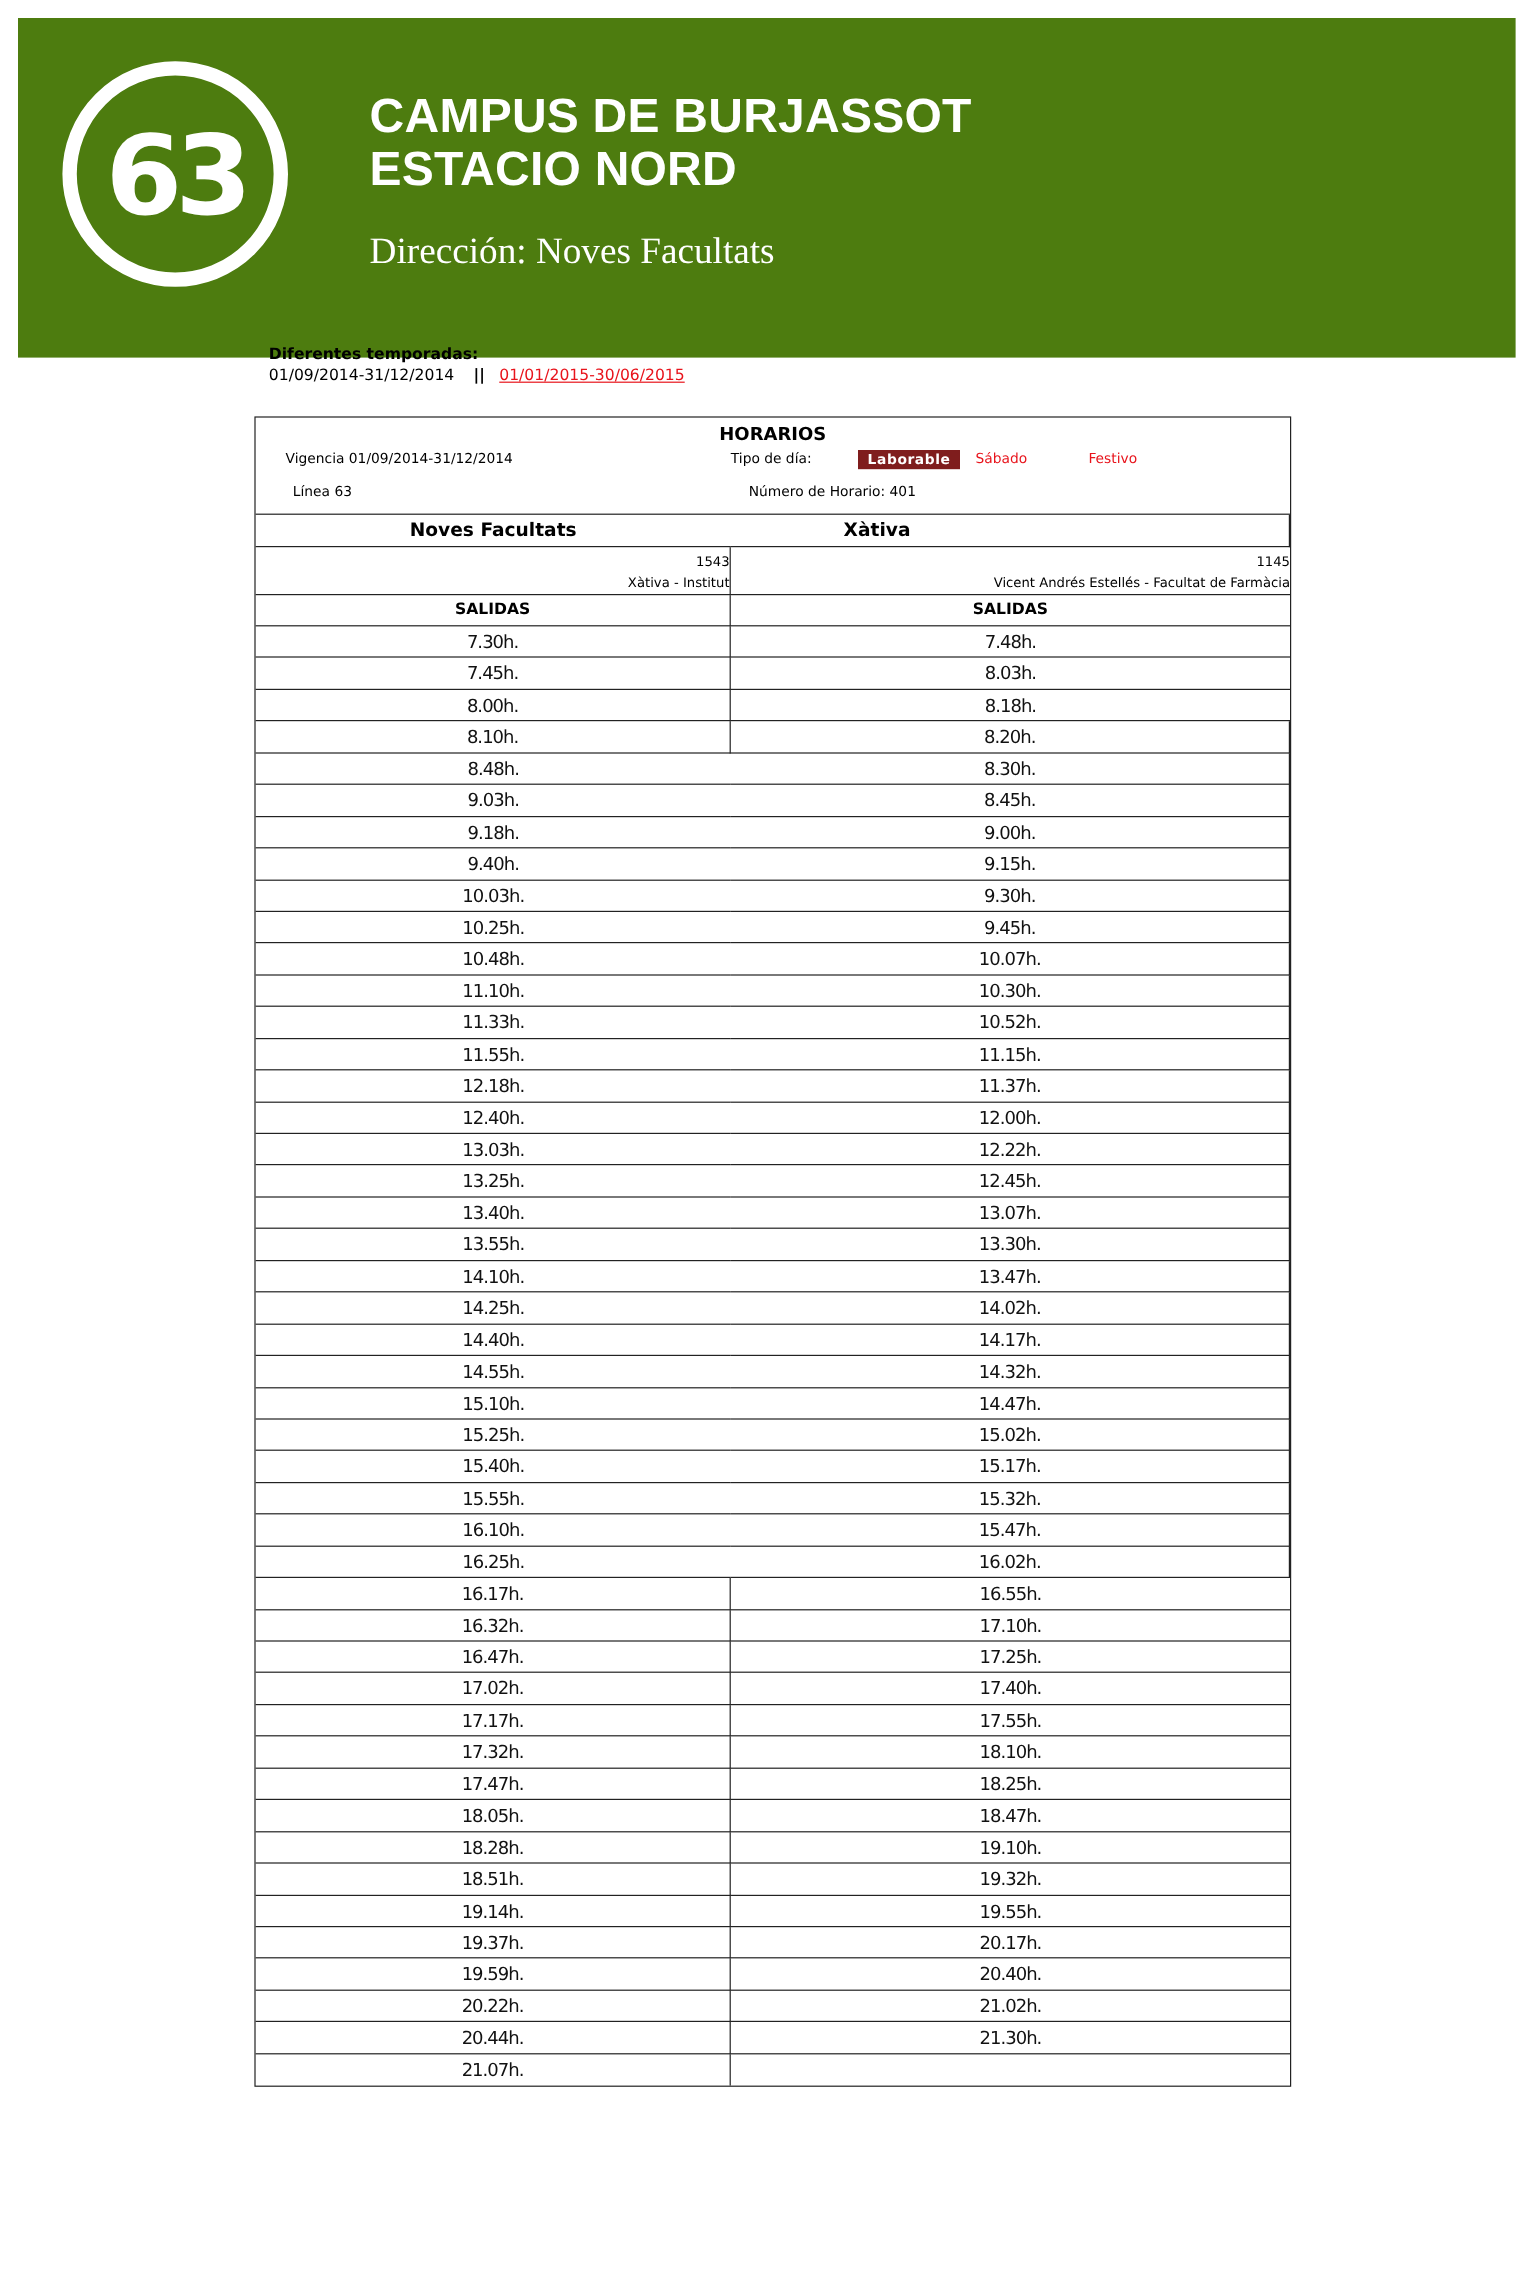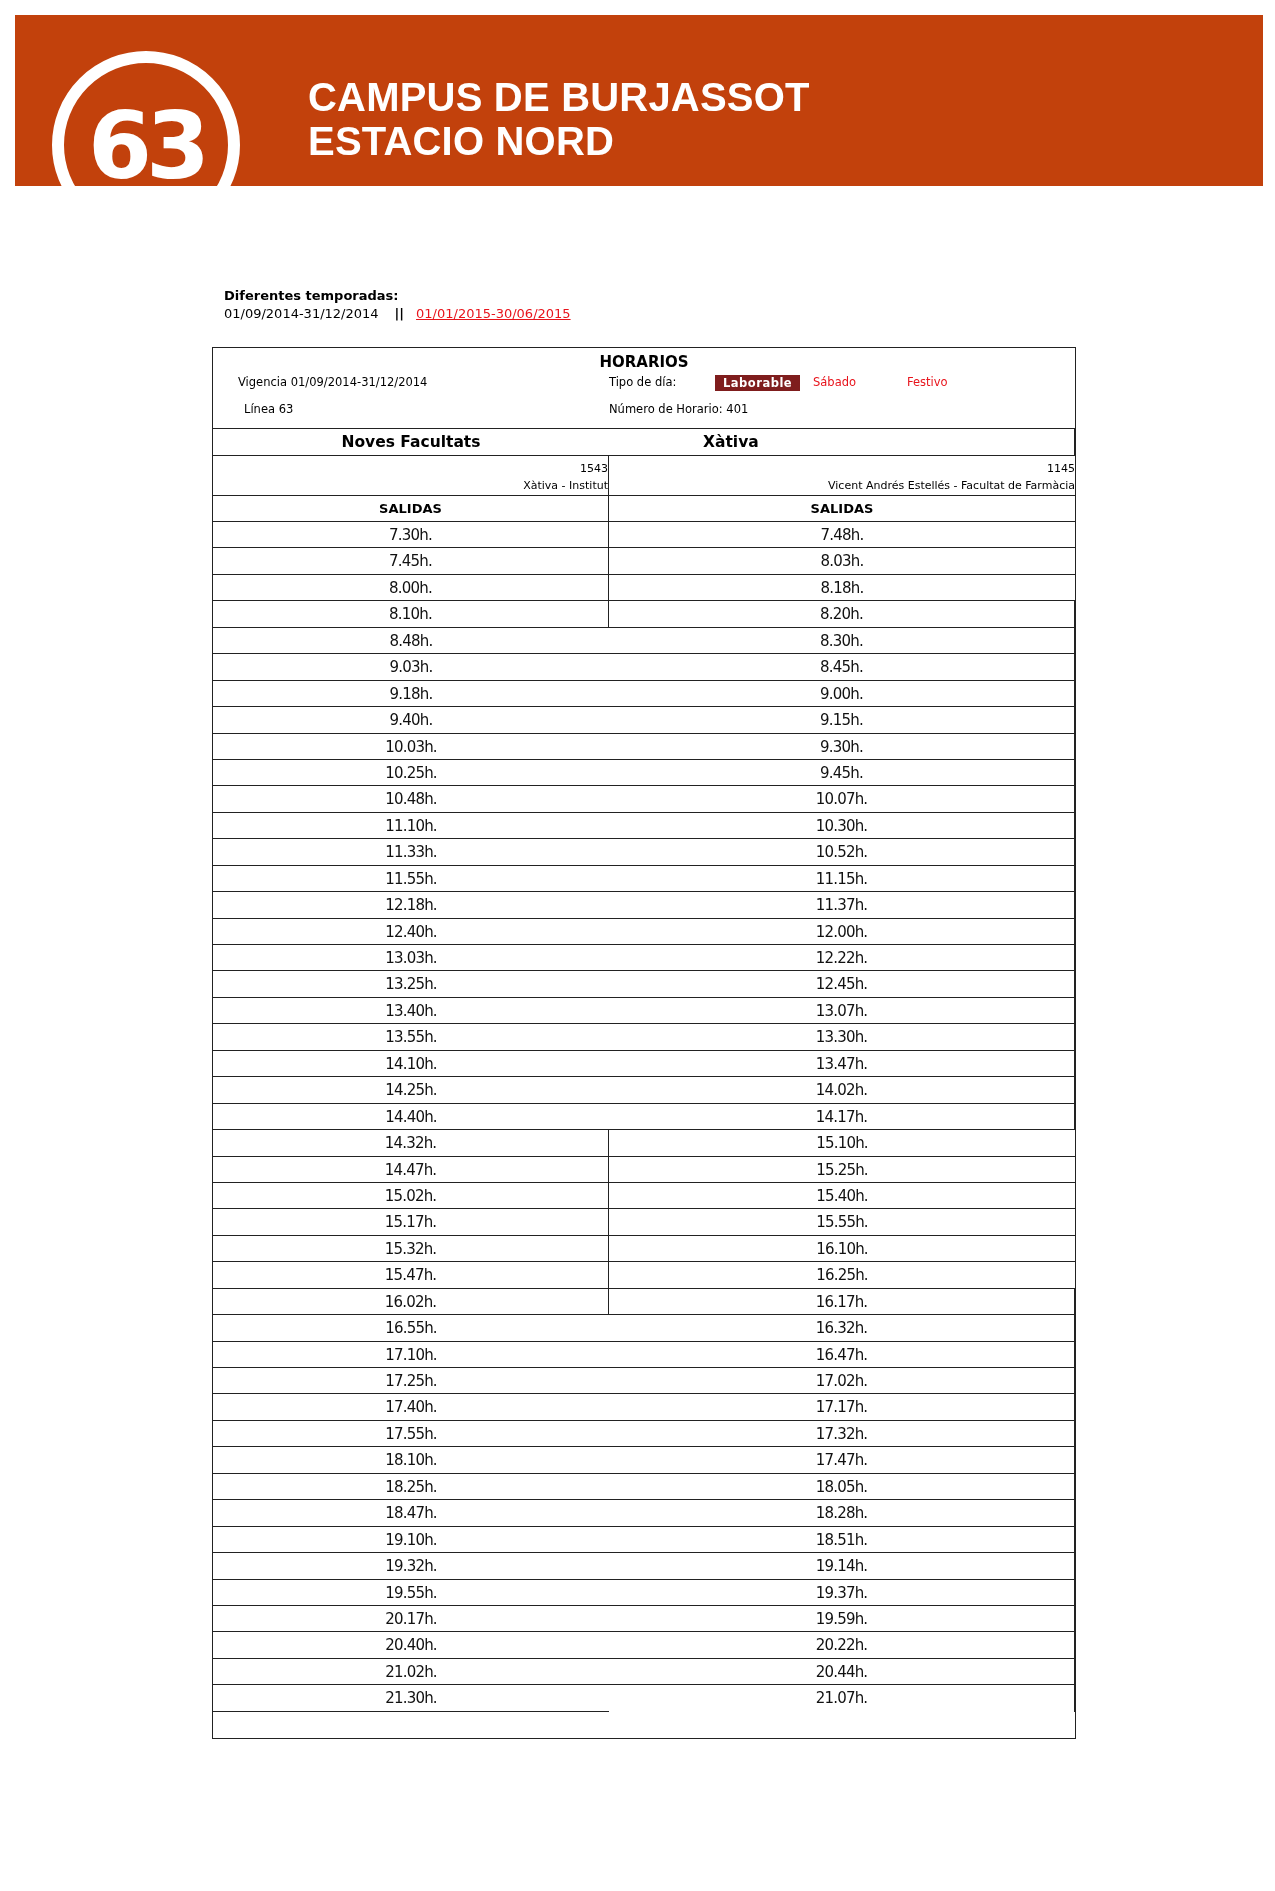--- a/index.html
+++ b/index.html
@@ -1,35 +1,35 @@
 <!DOCTYPE html>
 <html><head>
 <meta charset="utf-8">
 <style>
   html, body { margin:0; padding:0; background:#ffffff; }
   body { width:1275px; height:1891px; position:relative; overflow:hidden; font-family:"DejaVu Sans", sans-serif; color:#000; }
-  .banner { position:absolute; left:15px; top:15px; width:1248px; height:171px; background:#c2410c; }
+  .banner { position:absolute; left:15px; top:15px; width:1248px; height:283px; background:#4d7c0f; }
   .logo { position:absolute; left:36px; top:35px; width:190px; height:190px; }
   .banner-title { position:absolute; left:293px; top:60px; color:#fff; font-family:"Liberation Sans", sans-serif; font-weight:bold; font-size:40px; line-height:44px; letter-spacing:0.2px; }
   .banner-title div { white-space:nowrap; }
   .banner-dir { position:absolute; left:293px; top:176px; color:#fff; font-family:Liberation Serif, serif; font-size:31px; line-height:36px; }
 
   .temporadas { position:absolute; left:224px; top:287px; font-size:13px; line-height:18px; }
   .temporadas .lbl { font-weight:bold; }
   .temporadas .row { white-space:nowrap; }
   .temporadas .sep { margin:0 12px 0 16px; font-weight:bold; }
   .temporadas a { color:#e8141c; text-decoration:underline; }
 
   .tbl { position:absolute; left:212px; top:347px; width:864px; border:1.5px solid #222; box-sizing:border-box; }
   .info { position:relative; height:80px; border-bottom:1.5px solid #222; font-size:11.5px; }
   .info .title { position:absolute; left:0; right:0; top:5px; text-align:center; font-size:15px; font-weight:bold; font-family:"DejaVu Sans", sans-serif; }
   .info .vig { position:absolute; left:25px; top:27px; }
   .info .lin { position:absolute; left:31px; top:54px; }
   .info .tipo { position:absolute; left:396px; top:27px; }
-  .info .num { position:absolute; left:396px; top:54px; }
+  .info .num { position:absolute; left:411px; top:54px; }
   .info .lab { position:absolute; left:502px; top:27px; background:#7f1d1d; color:#fff; font-weight:bold; padding:0 8px; height:16px; line-height:16px; letter-spacing:0.5px; }
   .info .sab { position:absolute; left:600px; top:27px; color:#e8141c; }
   .info .fes { position:absolute; left:694px; top:27px; color:#e8141c; }
 
   .cols { display:grid; grid-template-columns:396px 1fr; }
   .cell { border-bottom:1.5px solid #222; box-sizing:border-box; height:26.45px; line-height:26px; text-align:center; font-size:15px; overflow:hidden; white-space:nowrap; }
   .cell.l { border-right:1.5px solid #222; }
   .cell.last { border-bottom:none; }
   .hdr { font-weight:bold; font-size:15.5px; height:27px; }
   .hdr.l { text-align:left; padding-left:94px; }
@@ -125,20 +125,21 @@
       <div class="cell time">13.40h.</div>
       <div class="cell l time">13.07h.</div>
       <div class="cell time">13.55h.</div>
       <div class="cell l time">13.30h.</div>
       <div class="cell time">14.10h.</div>
       <div class="cell l time">13.47h.</div>
       <div class="cell time">14.25h.</div>
       <div class="cell l time">14.02h.</div>
       <div class="cell time">14.40h.</div>
       <div class="cell l time">14.17h.</div>
+      <div class="cell time">14.55h.</div>
       <div class="cell l time">14.32h.</div>
       <div class="cell time">15.10h.</div>
       <div class="cell l time">14.47h.</div>
       <div class="cell time">15.25h.</div>
       <div class="cell l time">15.02h.</div>
       <div class="cell time">15.40h.</div>
       <div class="cell l time">15.17h.</div>
       <div class="cell time">15.55h.</div>
       <div class="cell l time">15.32h.</div>
       <div class="cell time">16.10h.</div>

